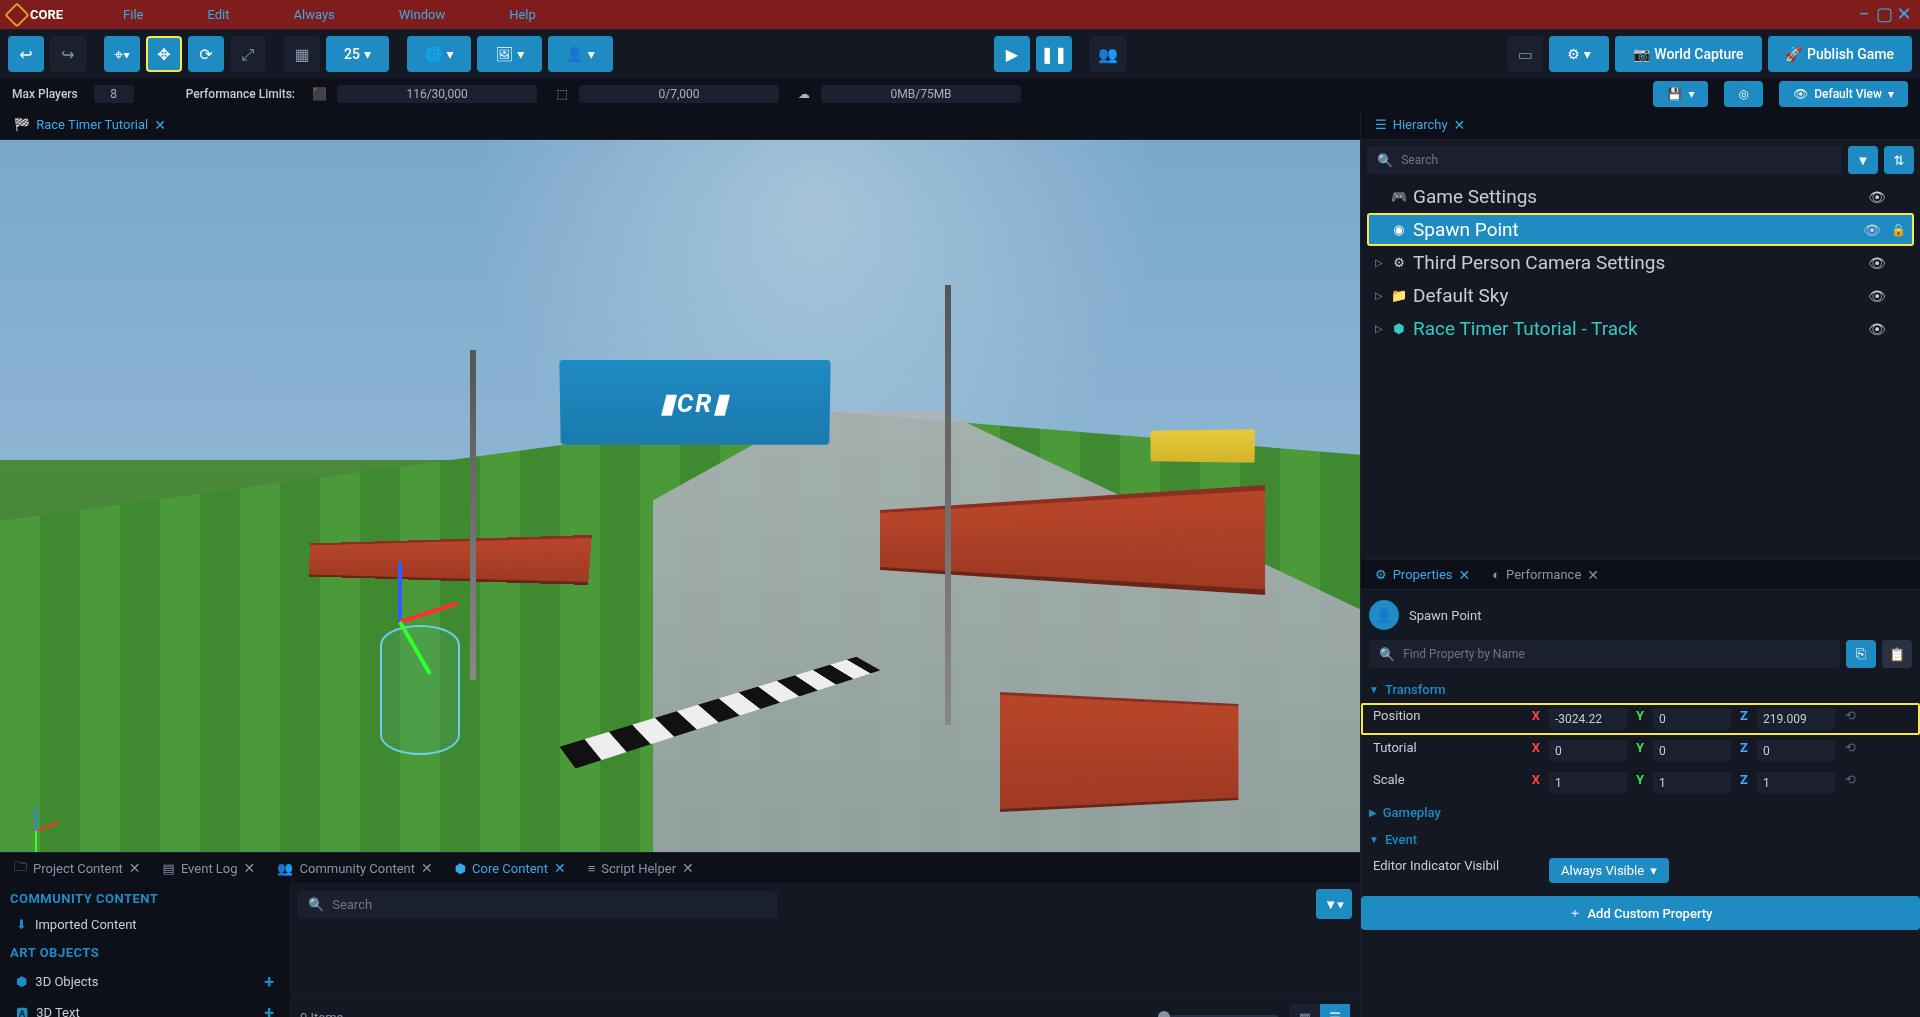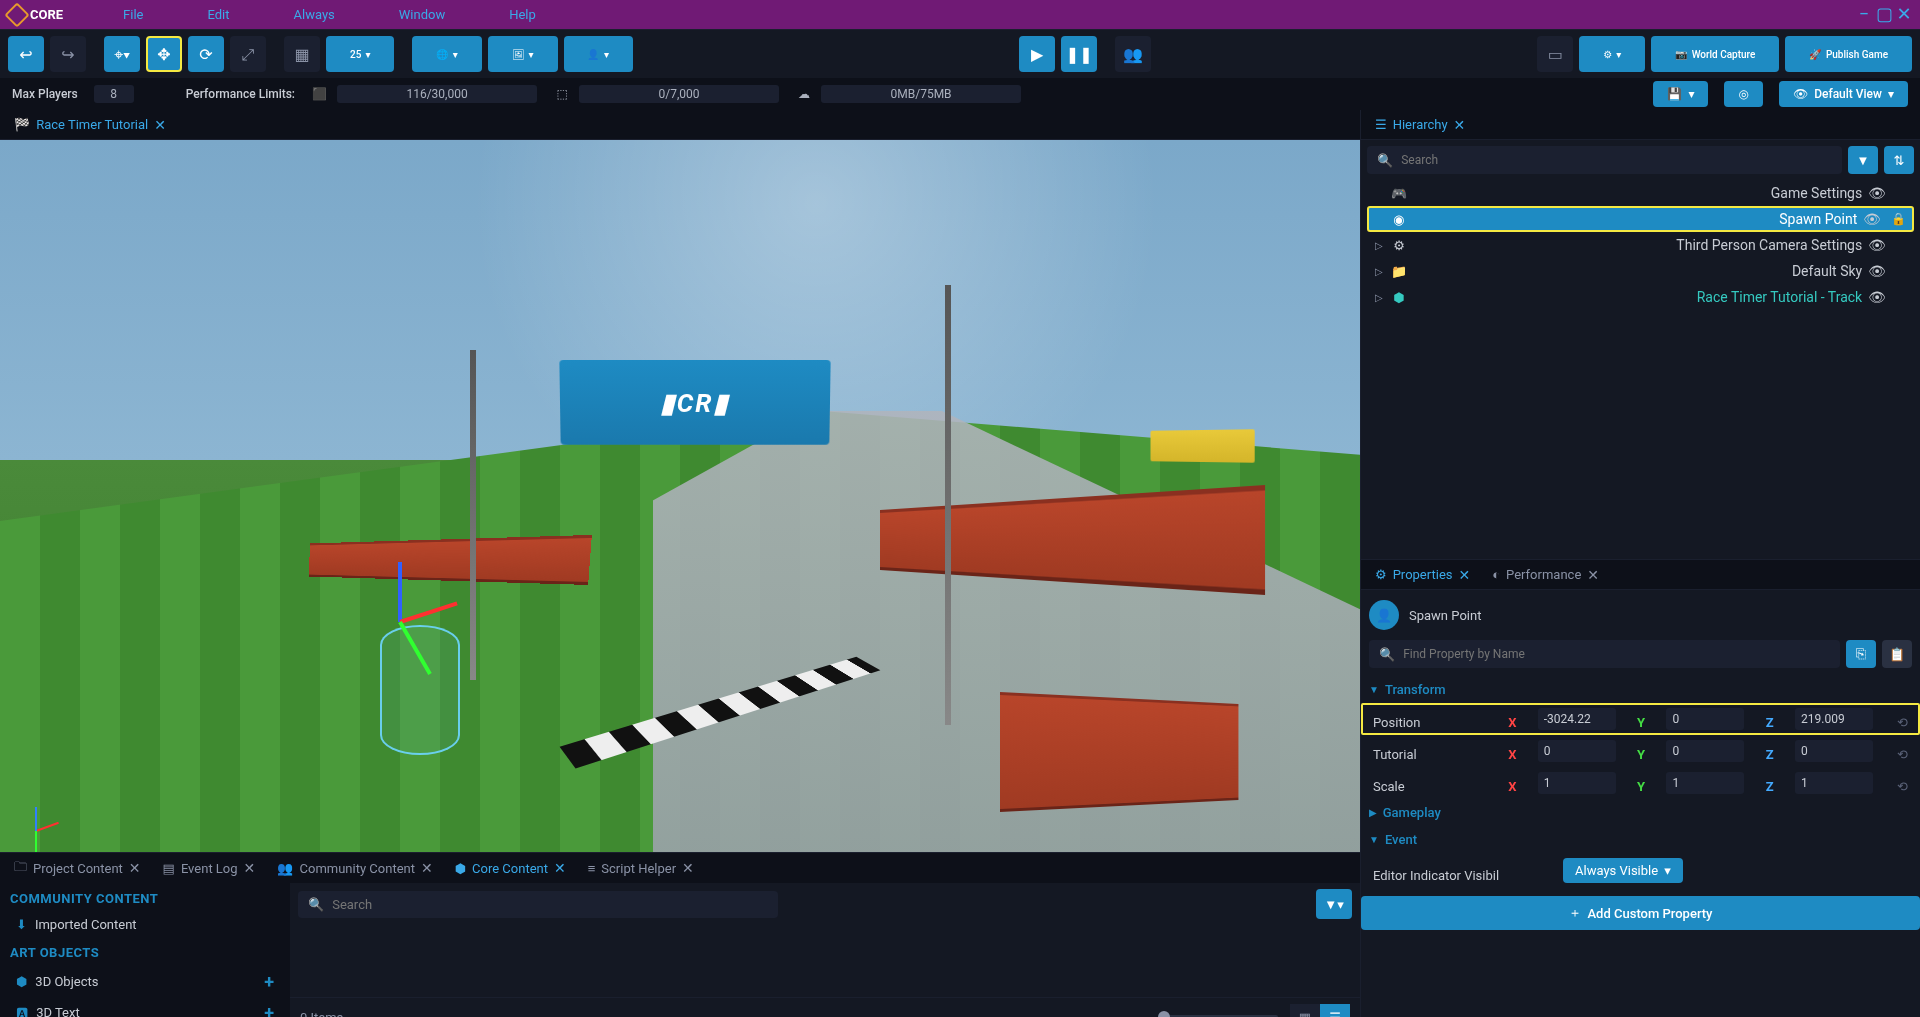--- a/index.html
+++ b/index.html
@@ -1,29 +1,29 @@
 <!DOCTYPE html>
 <html><head>
 <meta charset="utf-8">
 <style>
 * { margin: 0; padding: 0; box-sizing: border-box; font-family: -apple-system, BlinkMacSystemFont, "Segoe UI", Roboto, sans-serif; }
 body { background: #0d1019; color: #c8ccd4; font-size: 13px; overflow: hidden; width: 1920px; height: 1017px; }
-.titlebar { height: 30px; background: #701a75; display: flex; align-items: center; padding: 0 8px; border-bottom: 1px solid #1a1f2e; }
+.titlebar { height: 30px; background: #7f1d1d; display: flex; align-items: center; padding: 0 8px; border-bottom: 1px solid #1a1f2e; }
 .logo { display: flex; align-items: center; gap: 4px; font-weight: bold; color: #fff; margin-right: 16px; }
 .logo-icon { width: 18px; height: 18px; border: 2px solid #e89a2c; border-radius: 3px; transform: rotate(45deg); position: relative; }
 .menu { display: flex; gap: 20px; }
 .menu-item { color: #3aa9e8; cursor: pointer; margin-left: 44px; }
 .titlebar-right { margin-left: auto; display: flex; gap: 4px; }
 .win-btn { width: 16px; height: 16px; color: #3aa9e8; cursor: pointer; font-size: 18px; line-height: 14px; text-align: center; }
 
 .toolbar { height: 48px; background: #141823; display: flex; align-items: center; padding: 0 8px; gap: 6px; }
 .tb-btn { width: 36px; height: 36px; background: #1e8bc3; border-radius: 4px; display: flex; align-items: center; justify-content: center; color: #fff; cursor: pointer; font-size: 16px; }
 .tb-btn.dark { background: #1b2030; color: #8a92a6; }
 .tb-btn.highlighted { background: #1e8bc3; border: 2px solid #f5e942; }
-.tb-btn.wide { width: auto; padding: 0 24px; gap: 4px; font-size: 10px; font-weight: 500; }
+.tb-btn.wide { width: auto; padding: 0 18px; gap: 4px; font-size: 14px; font-weight: 500; }
 .tb-spacer { flex: 1; }
 .tb-group { display: flex; gap: 6px; }
 
 .statusbar { height: 32px; background: #0d1019; display: flex; align-items: center; padding: 0 12px; gap: 16px; font-size: 12px; color: #aab0bd; }
 .stat-label { color: #c8ccd4; font-weight: 500; }
 .stat-box { background: #1b2030; padding: 2px 10px; border-radius: 3px; min-width: 40px; text-align: center; }
 .stat-group { display: flex; align-items: center; gap: 8px; }
 .stat-icon { width: 18px; height: 18px; display: flex; align-items: center; justify-content: center; color: #aab0bd; }
 .stat-value-wide { min-width: 200px; text-align: center; background: #1b2030; padding: 2px 10px; border-radius: 3px; }
 .pill-btn { background: #1e8bc3; color: #fff; padding: 6px 14px; border-radius: 4px; display: flex; align-items: center; gap: 6px; cursor: pointer; font-weight: 500; }
@@ -89,31 +89,31 @@
 .panel-body { flex: 1; background: #141823; padding: 6px; overflow-y: auto; }
 .search-row-inline { display: flex; gap: 6px; margin-bottom: 6px; }
 .search-inline { flex: 1; background: #1b2030; border-radius: 4px; padding: 5px 10px; display: flex; align-items: center; gap: 8px; }
 .search-inline input { background: transparent; border: none; outline: none; color: #c8ccd4; flex: 1; font-size: 12px; }
 .sq-btn { width: 30px; height: 28px; background: #1e8bc3; border-radius: 4px; display: flex; align-items: center; justify-content: center; color: #fff; cursor: pointer; font-size: 13px; }
 .tree-item { display: flex; align-items: center; padding: 5px 8px; gap: 6px; cursor: pointer; border-radius: 3px; }
 .tree-item.selected { background: #1e8bc3; color: #fff; border: 2px solid #f5e942; padding: 3px 6px; }
 .tree-item.teal { color: #35c9c0; }
 .tree-toggle { width: 10px; color: #8a92a6; font-size: 10px; }
 .tree-icon { width: 16px; text-align: center; }
-.tree-label { flex: 1; font-size: 14px; text-align: right; }
+.tree-label { flex: 1; font-size: 19px; }
 .eye { color: #c8ccd4; font-size: 14px; }
 .lock { color: #0d1019; font-size: 12px; margin-left: 4px; }
 
 .properties-panel { flex: 1; display: flex; flex-direction: column; }
 .prop-header { display: flex; align-items: center; gap: 10px; padding: 10px 8px; background: #141823; }
 .prop-icon { width: 30px; height: 30px; background: #1e8bc3; border-radius: 50%; display: flex; align-items: center; justify-content: center; color: #fff; }
 .prop-search { display: flex; gap: 6px; padding: 0 8px 8px; background: #141823; }
 .section-header { display: flex; align-items: center; gap: 6px; padding: 6px 8px; color: #1e8bc3; cursor: pointer; font-weight: 500; }
 .section-toggle { font-size: 10px; }
-.prop-row { display: flex; align-items: flex-end; padding: 5px 12px; gap: 20px; }
+.prop-row { display: flex; align-items: flex-start; padding: 5px 12px; gap: 6px; }
 .prop-row.highlighted { border: 2px solid #f5e942; border-radius: 2px; padding: 3px 10px; }
 .prop-label { width: 150px; color: #c8ccd4; font-size: 13px; }
 .axis-label { width: 14px; text-align: center; font-weight: bold; }
 .axis-label.x { color: #ff4444; }
 .axis-label.y { color: #44dd44; }
 .axis-label.z { color: #44aaff; }
 .prop-input { background: #1b2030; border: none; color: #c8ccd4; padding: 4px 6px; width: 78px; border-radius: 3px; font-size: 12px; outline: none; }
 .reset-icn { color: #5a6278; margin-left: 4px; cursor: pointer; }
 .dropdown-pill { background: #1e8bc3; color: #fff; padding: 5px 12px; border-radius: 4px; display: flex; align-items: center; gap: 6px; cursor: pointer; font-size: 13px; }
 .add-custom { background: #1e8bc3; color: #fff; padding: 8px 16px; border-radius: 4px; display: flex; align-items: center; justify-content: center; gap: 6px; cursor: pointer; margin: 8px auto 4px; font-weight: 500; }

